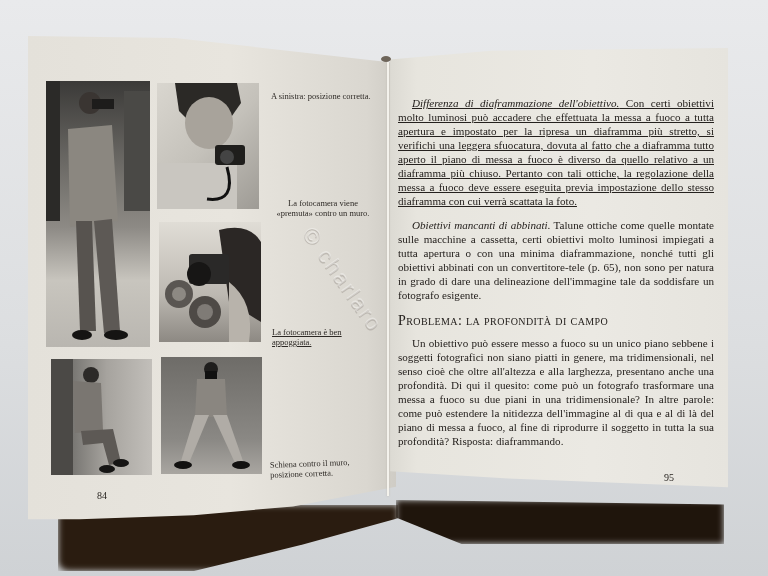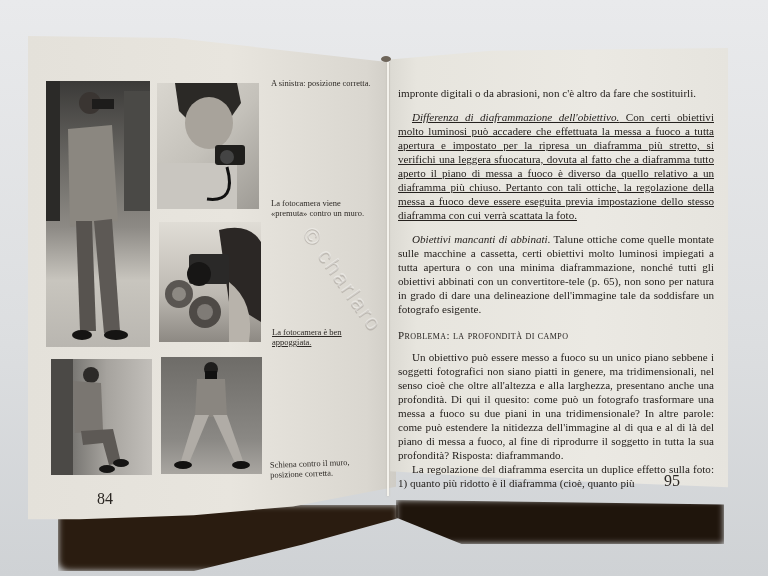--- a/index.html
+++ b/index.html
@@ -19,22 +19,22 @@
   .page-right{left:390px;top:48px;width:338px;height:460px;
     background:linear-gradient(90deg,#dcdad3 0%,#e7e5de 8%,#ebe9e3 60%,#e6e4de 100%);
     clip-path:polygon(0 2.5%,30% 0.6%,100% 0,100% 95.5%,35% 93.6%,0 92%);}
   .gutter{position:absolute;left:387px;top:62px;width:2px;height:434px;background:#f4f2ec;box-shadow:0 0 2px #bdb9b2;}
   .headband{position:absolute;left:381px;top:56px;width:10px;height:6px;border-radius:50%;background:#6e655a;}
   .photo{position:absolute;overflow:hidden;}
   .caption{position:absolute;font-size:8.5px;line-height:10px;color:#2d2925;width:104px;}
   .text{position:absolute;left:398px;width:316px;font-size:11.1px;line-height:14px;color:#25211e;text-align:justify;}
   .text p{margin:0;}
   .text .ind{text-indent:14px;}
-  .heading{font-size:11px;letter-spacing:0.4px;font-variant:small-caps;margin:0;}
-  .pnum{position:absolute;font-size:16px;color:#2a2622;}
+  .heading{font-size:14px;letter-spacing:0.4px;font-variant:small-caps;margin:0;}
+  .pnum{position:absolute;font-size:10px;color:#2a2622;}
   .watermark{position:absolute;left:318px;top:222px;font-family:"Liberation Sans",sans-serif;font-size:22px;
     color:rgba(255,255,255,0.35);text-shadow:1px 1px 0 rgba(150,145,138,0.45);transform:rotate(55deg);transform-origin:left top;letter-spacing:2px;}
 </style>
 </head>
 <body>
 
 <div class="shadow-left"></div>
 <div class="shadow-right"></div>
 
 <div class="page page-left"></div>
@@ -92,33 +92,31 @@
     <circle cx="50" cy="12" r="7" fill="#1f1e1d"></circle>
     <rect x="44" y="14" width="12" height="8" fill="#111"></rect>
     <path d="M36 22 L64 22 L66 60 L34 60 Z" fill="#8a8680"></path>
     <path d="M34 58 L48 58 L28 106 L20 104 Z" fill="#b0aca6"></path>
     <path d="M52 58 L66 58 L82 104 L74 106 Z" fill="#b0aca6"></path>
     <ellipse cx="22" cy="108" rx="9" ry="4" fill="#121110"></ellipse>
     <ellipse cx="80" cy="108" rx="9" ry="4" fill="#121110"></ellipse>
   </svg>
 </div>
 
-<div class="caption" style="left:271px;top:78px;">A sinistra: posizione corretta.</div>
-<div class="caption" style="left:271px;top:198px;">La fotocamera viene «premuta» contro un muro.</div>
+<div class="caption" style="left:271px;top:91px;">A sinistra: posizione corretta.</div>
+<div class="caption" style="left:271px;top:198px;text-align:center;">La fotocamera viene «premuta» contro un muro.</div>
 <div class="caption" style="left:272px;top:327px;text-decoration:underline;">La fotocamera è ben appoggiata.</div>
 <div class="caption" style="left:270px;top:458px;transform:rotate(-2deg);">Schiena contro il muro, posizione corretta.</div>
 <div class="pnum" style="left:97px;top:490px;">84</div>
 
 <div class="text" style="top:86px;">
-  <p><span>impronte digitali o da abrasioni, non c'è altro da fare che sostituirli.</span></p>
   <p class="ind" style="margin-top:10px;text-decoration:underline;">
     <i>Differenza di diaframmazione dell'obiettivo.</i><span> Con certi obiettivi molto luminosi può accadere che effettuata la messa a fuoco a tutta apertura e impostato per la ripresa un diaframma più stretto, si verifichi una leggera sfuocatura, dovuta al fatto che a diaframma tutto aperto il piano di messa a fuoco è diverso da quello relativo a un diaframma più chiuso. Pertanto con tali ottiche, la regolazione della messa a fuoco deve essere eseguita previa impostazione dello stesso diaframma con cui verrà scattata la foto.</span>
   </p>
   <p class="ind" style="margin-top:10px;">
     <i>Obiettivi mancanti di abbinati.</i><span> Talune ottiche come quelle montate sulle macchine a cassetta, certi obiettivi molto luminosi impiegati a tutta apertura o con una minima diaframmazione, nonché tutti gli obiettivi abbinati con un convertitore-tele (p. 65), non sono per natura in grado di dare una delineazione dell'immagine tale da soddisfare un fotografo esigente.</span>
   </p>
   <p class="heading" style="margin-top:12px;">Problema: la profondità di campo</p>
   <p class="ind" style="margin-top:8px;">Un obiettivo può essere messo a fuoco su un unico piano sebbene i soggetti fotografici non siano piatti in genere, ma tridimensionali, nel senso cioè che oltre all'altezza e alla larghezza, presentano anche una profondità. Di qui il quesito: come può un fotografo trasformare una messa a fuoco su due piani in una tridimensionale? In altre parole: come può estendere la nitidezza dell'immagine al di qua e al di là del piano di messa a fuoco, al fine di riprodurre il soggetto in tutta la sua profondità? Risposta: diaframmando.</p>
-  <p class="ind">La regolazione del diaframma esercita un duplice effetto sulla foto: 1) quanto più ridotto è il diaframma (cioè, quanto più</p>
 </div>
 <div class="pnum" style="left:664px;top:472px;">95</div>
 
 <div class="watermark">© charlaro</div>
 
 </body></html>

